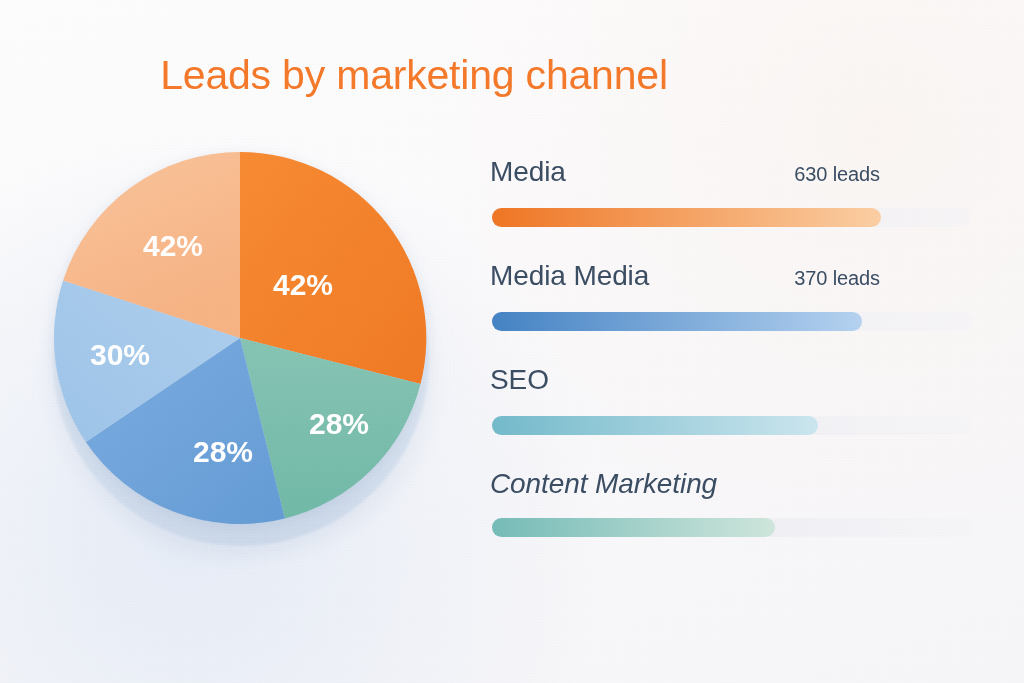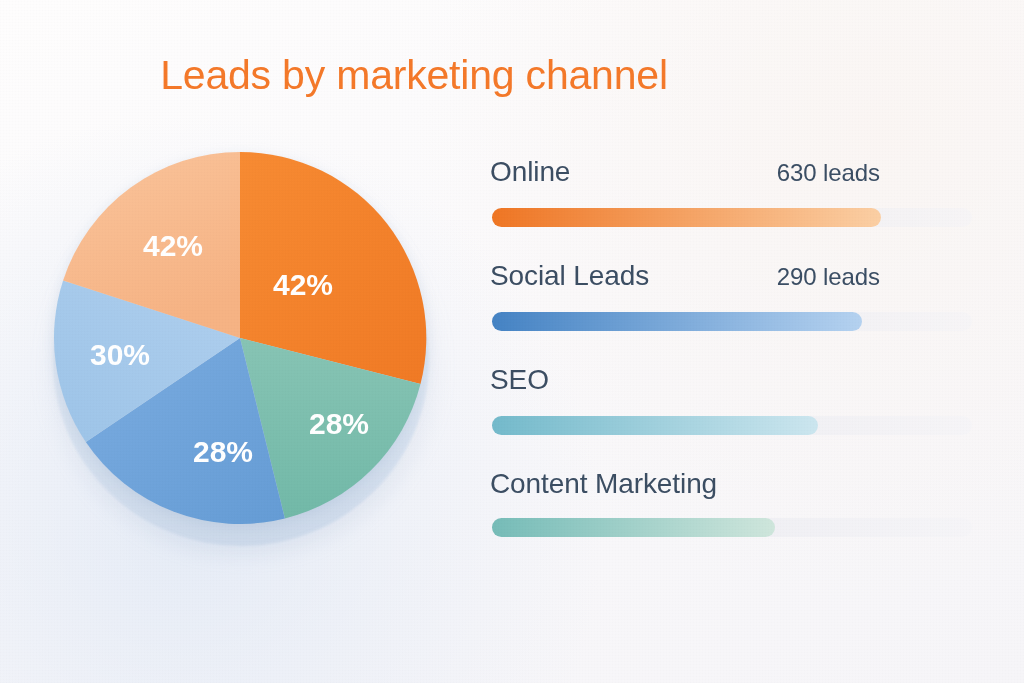--- a/index.html
+++ b/index.html
@@ -110,40 +110,40 @@
 
   
   #legend {
     position: absolute;
     left: 490px;
     top: 156px;
     width: 490px;
   }
 
   .legend-row { position: relative; height: 104px; }
-  .legend-row:last-child { height: 90px; }
+  .legend-row:last-child { height: 90px; font-style: italic; }
 
   .legend-head {
     display: flex;
     align-items: baseline;
     width: 390px;
     height: 36px;
     white-space: nowrap;
   }
 
   .legend-label {
     font-size: 28px;
     font-weight: 400;
     color: #3C4E63;
     letter-spacing: -0.1px;
   }
 
   .legend-value {
     margin-left: auto;
-    font-size: 24px;
+    font-size: 20px;
     font-weight: 400;
     color: #3B4E64;
     letter-spacing: -0.1px;
   }
 
   .bar-track {
     position: absolute;
     left: 2px;
     top: 52px;
     width: 480px;
@@ -212,32 +212,32 @@
       <text class="slice-label" x="173" y="306">28%</text>
       <text class="slice-label" x="70" y="209">30%</text>
       <text class="slice-label" x="123" y="100">42%</text>
     </svg>
   </div>
 
   <div id="legend">
 
     <div class="legend-row">
       <div class="legend-head">
-        <span class="legend-label">Online</span>
+        <span class="legend-label">Media</span>
         <span class="legend-value">630 leads</span>
       </div>
       <div class="bar-track">
         <div class="bar-fill" style="width: 81%; background: linear-gradient(90deg, rgb(239, 118, 36) 0%, rgb(251, 207, 164) 100%);"></div>
       </div>
     </div>
 
     <div class="legend-row">
       <div class="legend-head">
-        <span class="legend-label">Social Leads</span>
-        <span class="legend-value">290 leads</span>
+        <span class="legend-label">Media Media</span>
+        <span class="legend-value">370 leads</span>
       </div>
       <div class="bar-track">
         <div class="bar-fill" style="width: 77%; background: linear-gradient(90deg, rgb(69, 131, 196) 0%, rgb(181, 210, 240) 100%);"></div>
       </div>
     </div>
 
     <div class="legend-row">
       <div class="legend-head">
         <span class="legend-label">SEO</span>
       </div>

